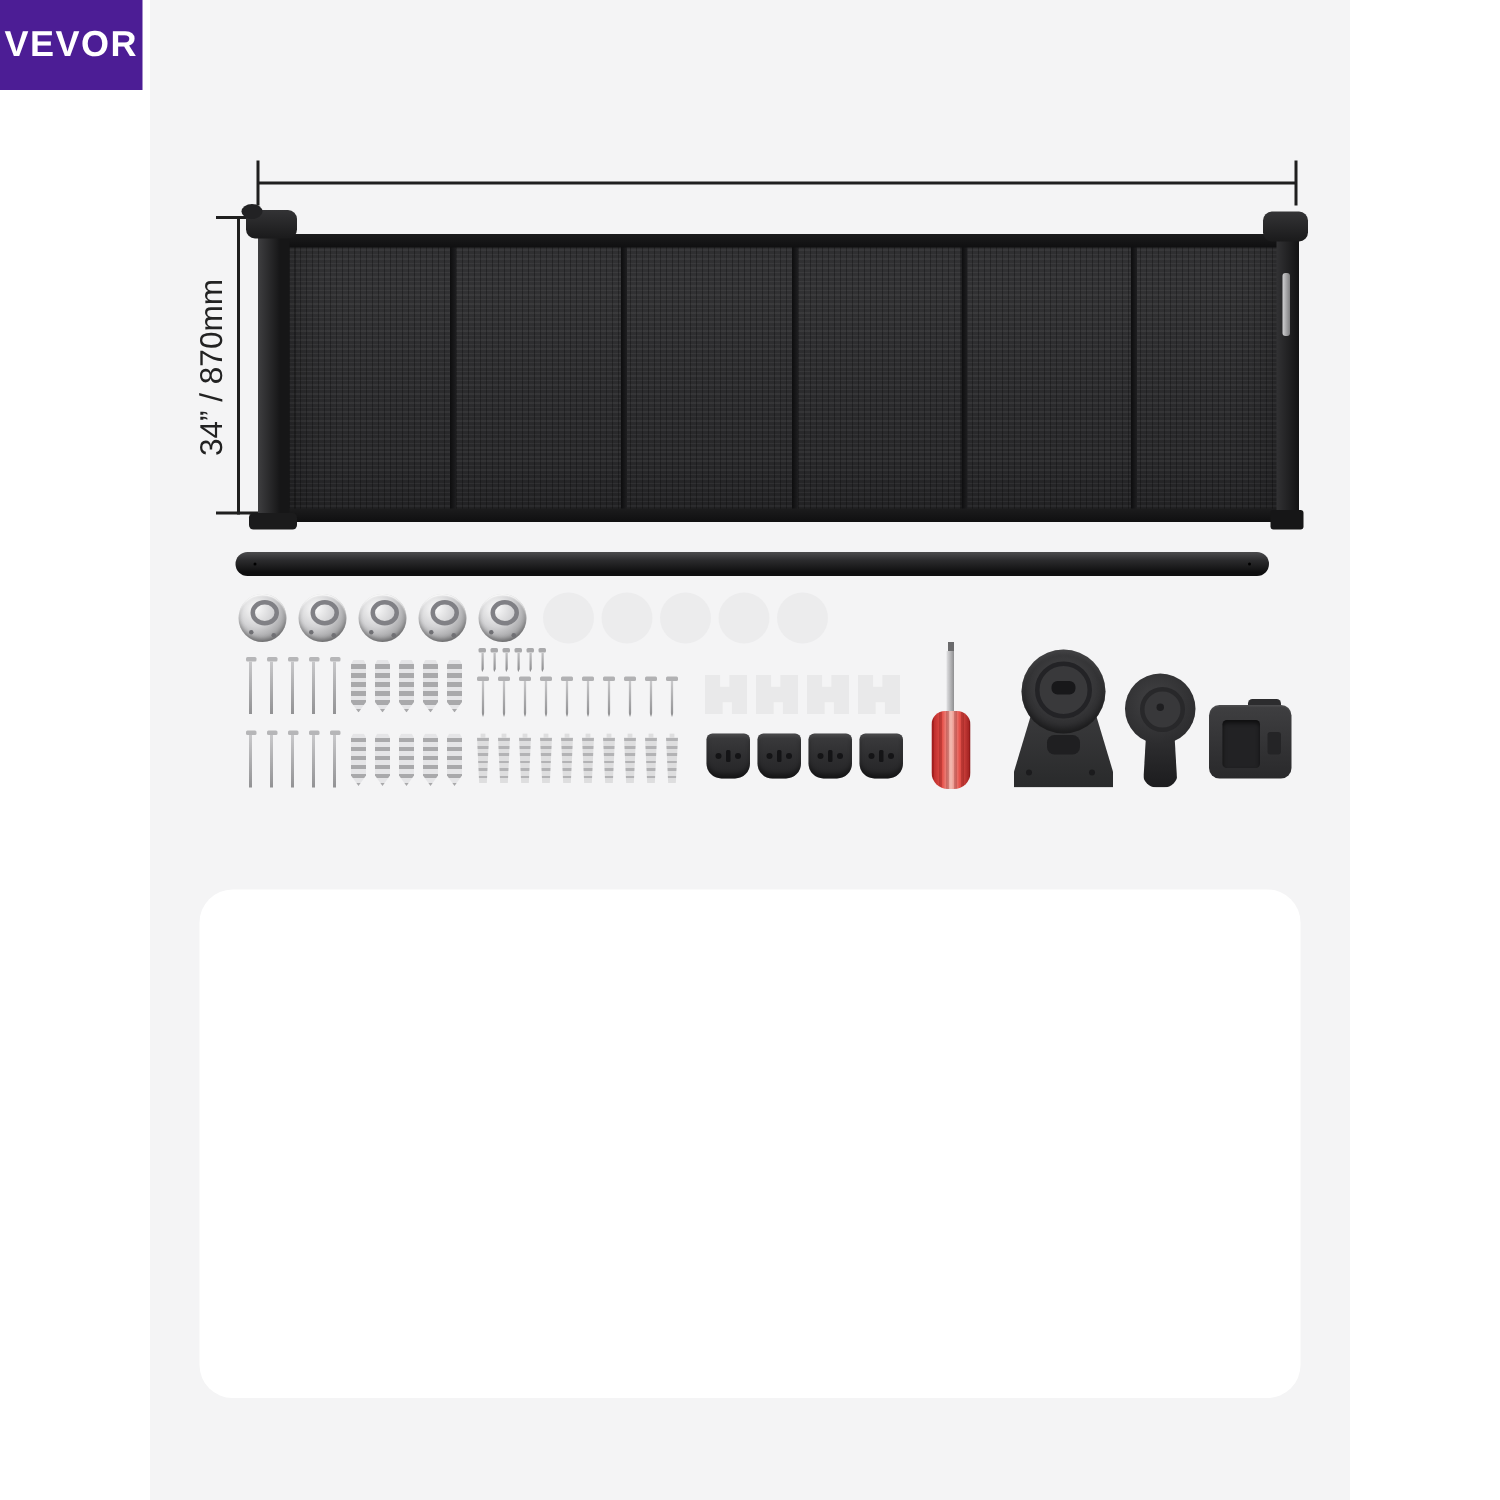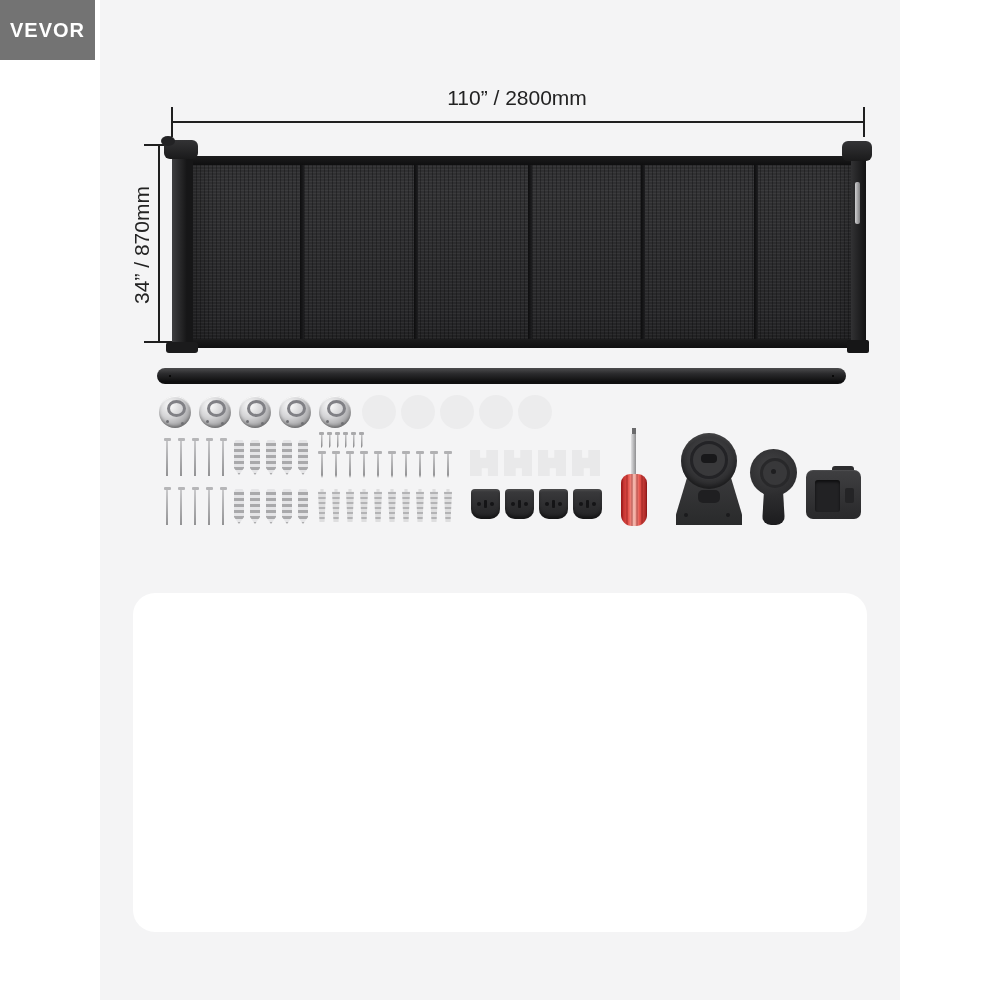--- a/index.html
+++ b/index.html
@@ -1,22 +1,22 @@
 <!DOCTYPE html>
 <html><head>
 <meta charset="utf-8">
 <style>
   html,body{margin:0;padding:0;}
   body{font-family:"Liberation Sans","DejaVu Sans",sans-serif;}
   .canvas{position:relative;width:1000px;height:1000px;background:#ffffff;overflow:hidden;}
   .stage{position:absolute;left:100px;top:0;width:800px;height:1000px;background:#f4f4f5;}
 
   
-  .logo{position:absolute;left:0;top:0;width:95px;height:60px;background:#737373;color:#fff;
-        display:flex;align-items:center;justify-content:center;font-weight:bold;font-size:20px;letter-spacing:1px;}
+  .logo{position:absolute;left:0;top:0;width:95px;height:60px;background:#4c1d95;color:#fff;
+        display:flex;align-items:center;justify-content:center;font-weight:bold;font-size:24px;letter-spacing:1px;}
 
   
   .dim-line-h{position:absolute;left:172px;top:121px;width:692px;height:2px;background:#1f1f1f;}
   .dim-tick-v{position:absolute;top:107px;width:2px;height:30px;background:#1f1f1f;}
   .dim-label-w{position:absolute;left:317px;top:86px;width:400px;text-align:center;font-size:21px;color:#222;white-space:nowrap;}
   .dim-line-v{position:absolute;left:158px;top:145px;width:2px;height:198px;background:#1f1f1f;}
   .dim-tick-h{position:absolute;left:144px;width:28px;height:2px;background:#1f1f1f;}
   .dim-label-h{position:absolute;left:39px;top:233px;width:206px;height:24px;transform:rotate(-90deg);transform-origin:center;
                text-align:center;font-size:21px;color:#222;white-space:nowrap;}
 
@@ -119,21 +119,20 @@
   .card{position:absolute;left:133px;top:593px;width:734px;height:339px;background:#ffffff;border-radius:22px;}
 </style>
 </head>
 <body>
 
 <div class="canvas">
   <div class="stage"></div>
 
   <div class="logo">VEVOR</div>
 
-  <div class="dim-label-w">110” / 2800mm</div>
   <div class="dim-line-h"></div>
   <div class="dim-tick-v" style="left:171px;"></div>
   <div class="dim-tick-v" style="left:863px;"></div>
 
   <div class="dim-label-h">34” / 870mm</div>
   <div class="dim-line-v"></div>
   <div class="dim-tick-h" style="top:144px;"></div>
   <div class="dim-tick-h" style="top:341px;"></div>
 
   <div class="gate-mesh"></div>

